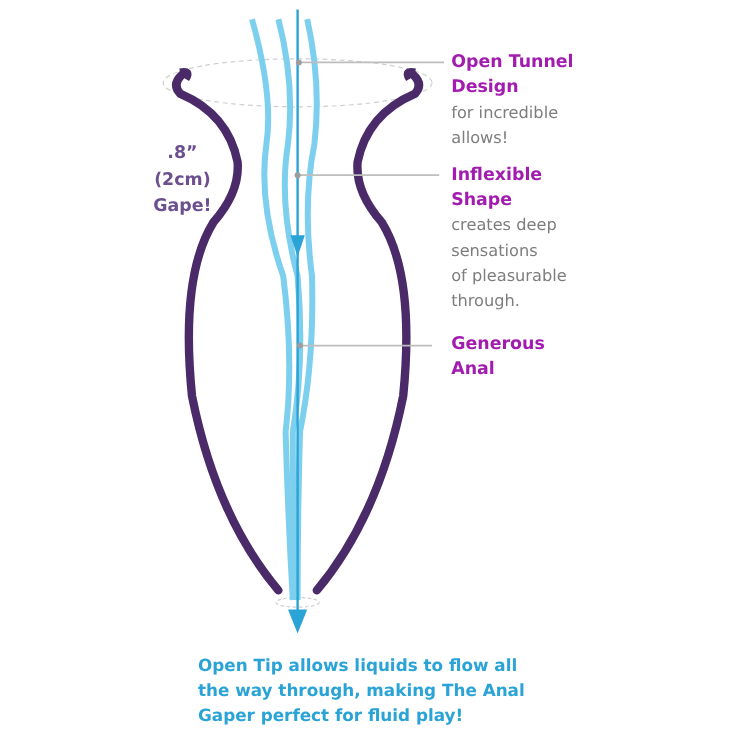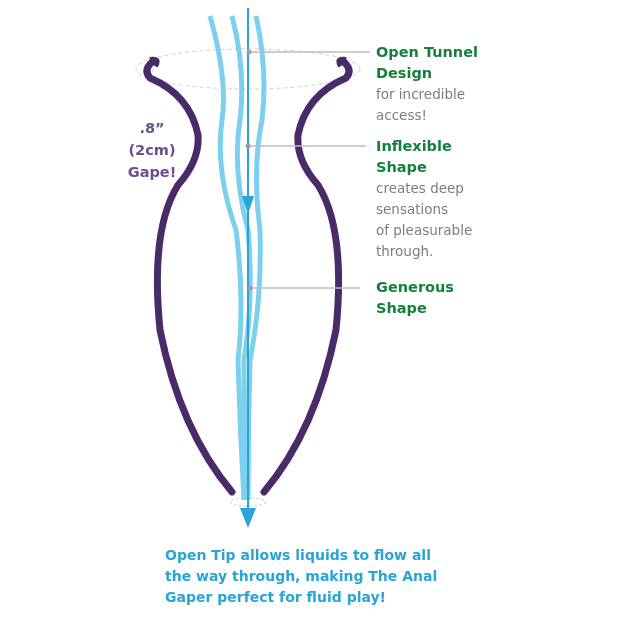--- a/index.html
+++ b/index.html
@@ -1,19 +1,19 @@
 <!DOCTYPE html>
 <html><head>
   <meta charset="utf-8">
   <style>
     html, body { margin:0; padding:0; background:#ffffff; }
     body { width:618px; height:618px; position:relative; overflow:hidden; font-family:"DejaVu Sans", sans-serif; }
     .diagram { position:absolute; left:0; top:0; width:618px; height:618px; }
     .callout { position:absolute; left:376px; width:200px; }
-    .callout .head { color:#15803d; font-weight:bold; font-size:14.5px; line-height:21px; }
+    .callout .head { color:#a21caf; font-weight:bold; font-size:14.5px; line-height:21px; }
     .callout .body { color:#7d7d7d; font-size:13.5px; line-height:21px; white-space:pre-line; }
     .gape { position:absolute; left:112px; top:117px; width:80px; text-align:center; color:#6b4f8e; font-weight:bold; font-size:14.5px; line-height:22px; white-space:pre-line; }
     .tip { position:absolute; left:165px; top:545px; width:300px; color:#2aa3d6; font-weight:bold; font-size:14px; line-height:21px; white-space:pre-line; }
   </style>
 </head>
 <body>
 
 <svg class="diagram" viewBox="0 0 618 618" xmlns="http://www.w3.org/2000/svg">
 
   <ellipse cx="248" cy="69" rx="112" ry="20" fill="none" stroke="#cfcfcf" stroke-width="1" stroke-dasharray="4,3"></ellipse>
@@ -43,32 +43,32 @@
 </svg>
 
 <div class="gape">.8”
 (2cm)
 Gape!</div>
 
 <div class="callout" style="top:42px;">
   <div class="head" style="white-space:pre-line;">Open Tunnel
 Design</div>
   <div class="body">for incredible
-access!</div>
+allows!</div>
 </div>
 
 <div class="callout" style="top:136px;">
   <div class="head" style="white-space:pre-line;">Inflexible
 Shape</div>
   <div class="body">creates deep
 sensations
 of pleasurable
 through.</div>
 </div>
 
 <div class="callout" style="top:277px;">
   <div class="head" style="white-space:pre-line;">Generous
-Shape</div>
+Anal</div>
 </div>
 
 <div class="tip">Open Tip allows liquids to flow all
 the way through, making The Anal
 Gaper perfect for fluid play!</div>
 
 </body></html>

